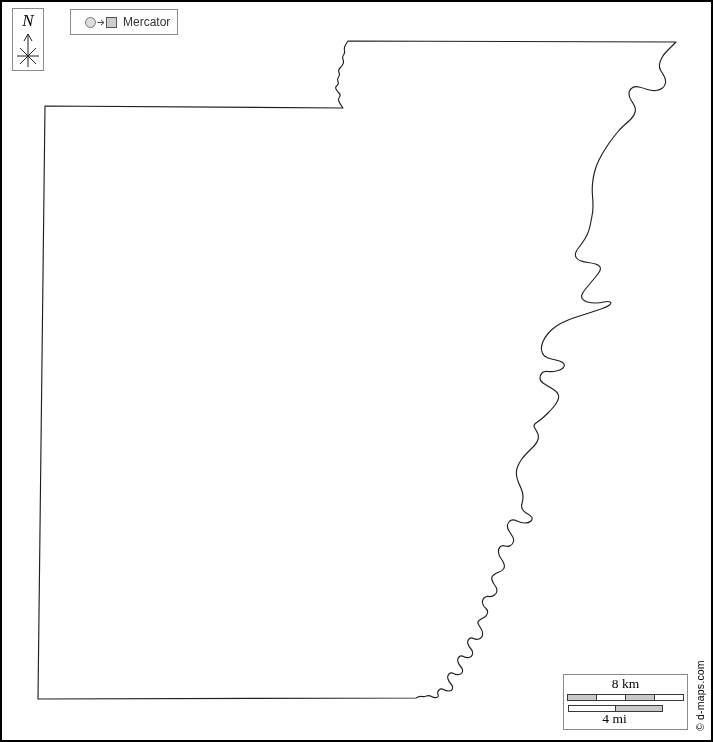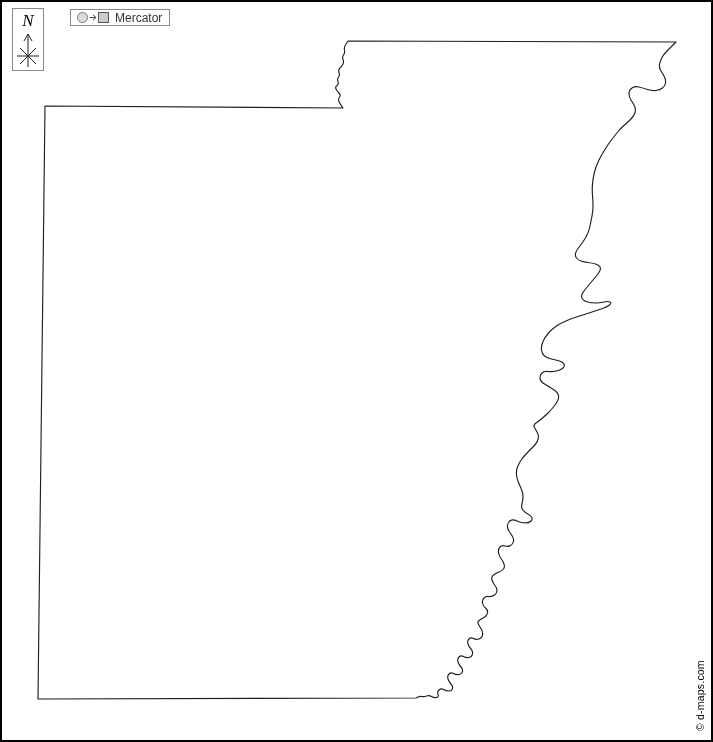--- a/index.html
+++ b/index.html
@@ -15,23 +15,23 @@
     position:absolute; left:12px; top:8px; width:30px; height:61px;
     border:1px solid var(--box-border,#8a8a8a); background:#fff; text-align:center;
   }
   .compass .n {
     font-family:"Liberation Serif", serif; font-style:italic;
     font-size:17px; line-height:19px; color:#000; margin-top:2px;
   }
 
   
   .proj-btn {
-    position:absolute; left:70px; top:9px; height:17px; box-sizing:border-box;
+    position:absolute; left:70px; top:9px; height:26px; box-sizing:border-box;
     border:1px solid var(--box-border,#8a8a8a); background:#fff;
-    display:flex; align-items:center; gap:5px; padding:0 7px 0 5px; cursor:pointer;
+    display:flex; align-items:center; gap:5px; padding:0 7px 0 13px; cursor:pointer;
   }
   .proj-btn .lbl { font-size:12px; color:#333; line-height:1; }
 
   
   .scalebox {
     position:absolute; left:563px; top:674px; width:123px; height:54px;
     border:1px solid var(--box-border,#8a8a8a); background:#fff;
   }
   .km-label, .mi-label {
     position:absolute; font-family:"Liberation Serif", serif;
@@ -82,16 +82,30 @@
   <div class="proj-btn">
     <svg width="34" height="15" viewBox="0 0 34 15" aria-hidden="true">
       <circle cx="6.5" cy="7.5" r="5" fill="#dcdcdc" stroke="#777" stroke-width="1"></circle>
       <line x1="13.5" y1="7.5" x2="19.5" y2="7.5" stroke="#444" stroke-width="1"></line>
       <polyline points="17,5 20,7.5 17,10" fill="none" stroke="#444" stroke-width="1"></polyline>
       <rect x="22.5" y="2.5" width="10" height="10" fill="#cccccc" stroke="#555" stroke-width="1"></rect>
     </svg>
     <span class="lbl">Mercator</span>
   </div>
 
+  <div class="scalebox">
+    <div class="km-label">8 km</div>
+    <div class="bar km">
+      <div class="seg g"></div>
+      <div class="seg w"></div>
+      <div class="seg g"></div>
+      <div class="seg w"></div>
+    </div>
+    <div class="bar mi">
+      <div class="seg w"></div>
+      <div class="seg g"></div>
+    </div>
+    <div class="mi-label">4 mi</div>
+  </div>
 
   <div class="copyright">© d-maps.com</div>
 
 </div>
 
 </body></html>

